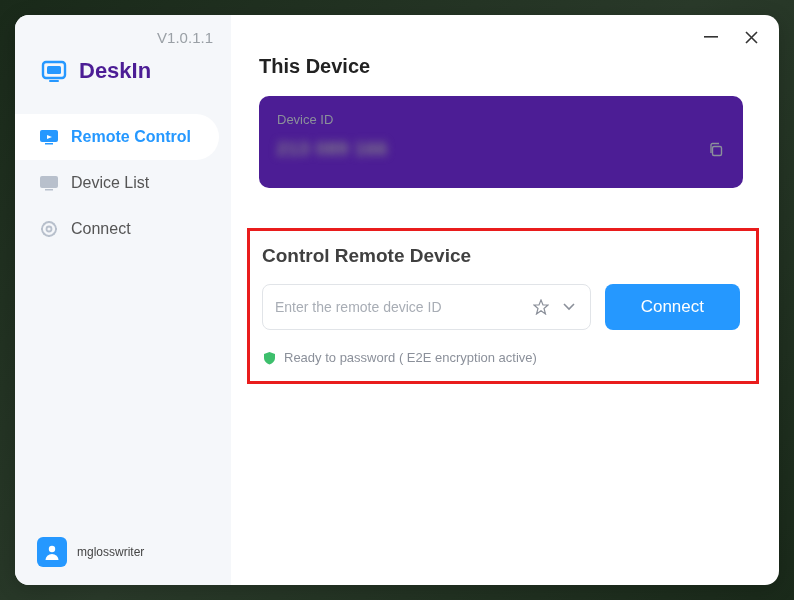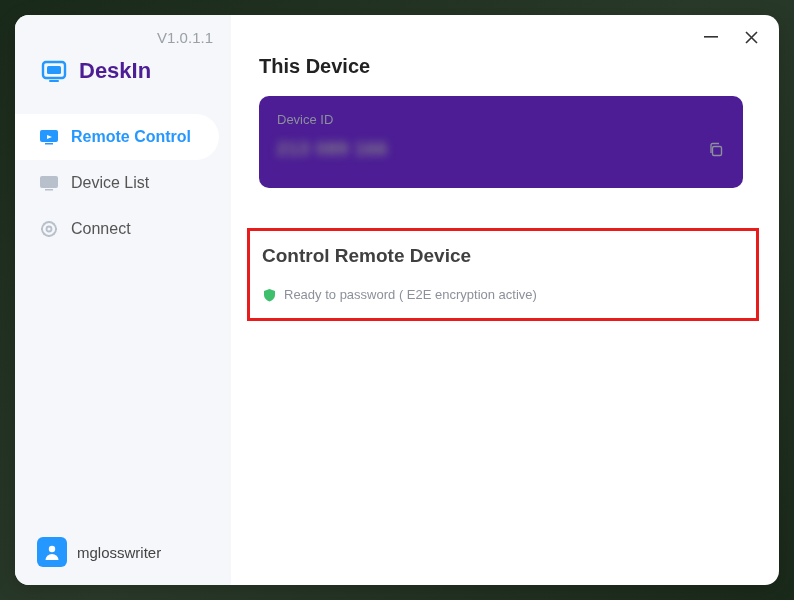--- a/index.html
+++ b/index.html
@@ -110,21 +110,21 @@
     .avatar {
       width: 30px;
       height: 30px;
       background: #2598ff;
       border-radius: 6px;
       display: flex;
       align-items: center;
       justify-content: center;
     }
     .username {
-      font-size: 15px;
+      font-size: 12px;
       color: #444;
     }
     .main {
       flex: 1;
       padding: 40px 36px 20px 28px;
     }
     .section-title {
       font-size: 20px;
       font-weight: 700;
       color: #222;
@@ -334,20 +334,38 @@
                   <path d="M3 11 V3 a1.5 1.5 0 0 1 1.5 -1.5 H11" fill="none" stroke="currentColor" stroke-width="1.4"></path>
                 </svg>
             </span>
           </div>
         </div>
       </div>
     </div>
 
     <div class="highlight-box">
       <div class="section-title-2">Control Remote Device</div>
+      <div class="connect-row">
+        <div class="remote-input-wrap">
+          <input class="remote-input" placeholder="Enter the remote device ID" style="">
+          <div class="input-trail">
+            <span class="icon-btn">
+              <svg width="16" height="16" viewBox="0 0 16 16">
+                  <path d="M8 1 L10 6 L15 6 L11 9.5 L12.5 15 L8 11.8 L3.5 15 L5 9.5 L1 6 L6 6 Z" fill="none" stroke="currentColor" stroke-width="1.2"></path>
+                </svg>
+            </span>
+            <span class="icon-btn">
+              <svg width="12" height="8" viewBox="0 0 12 8">
+                  <path d="M1 1 L6 6 L11 1" fill="none" stroke="currentColor" stroke-width="1.6"></path>
+                </svg>
+            </span>
+          </div>
+        </div>
+        <button class="connect-btn">Connect</button>
+      </div>
       <div class="status-row">
         <span class="shield-icon">
           <svg width="13" height="14" viewBox="0 0 13 14">
               <path d="M6.5 1 L12 3 V7 C12 10 9.5 12.5 6.5 13.5 C3.5 12.5 1 10 1 7 V3 Z" fill="#3dbf6c"></path>
             </svg>
         </span>
         <span>Ready to password ( E2E encryption active)</span>
       </div>
     </div>
   </div>

